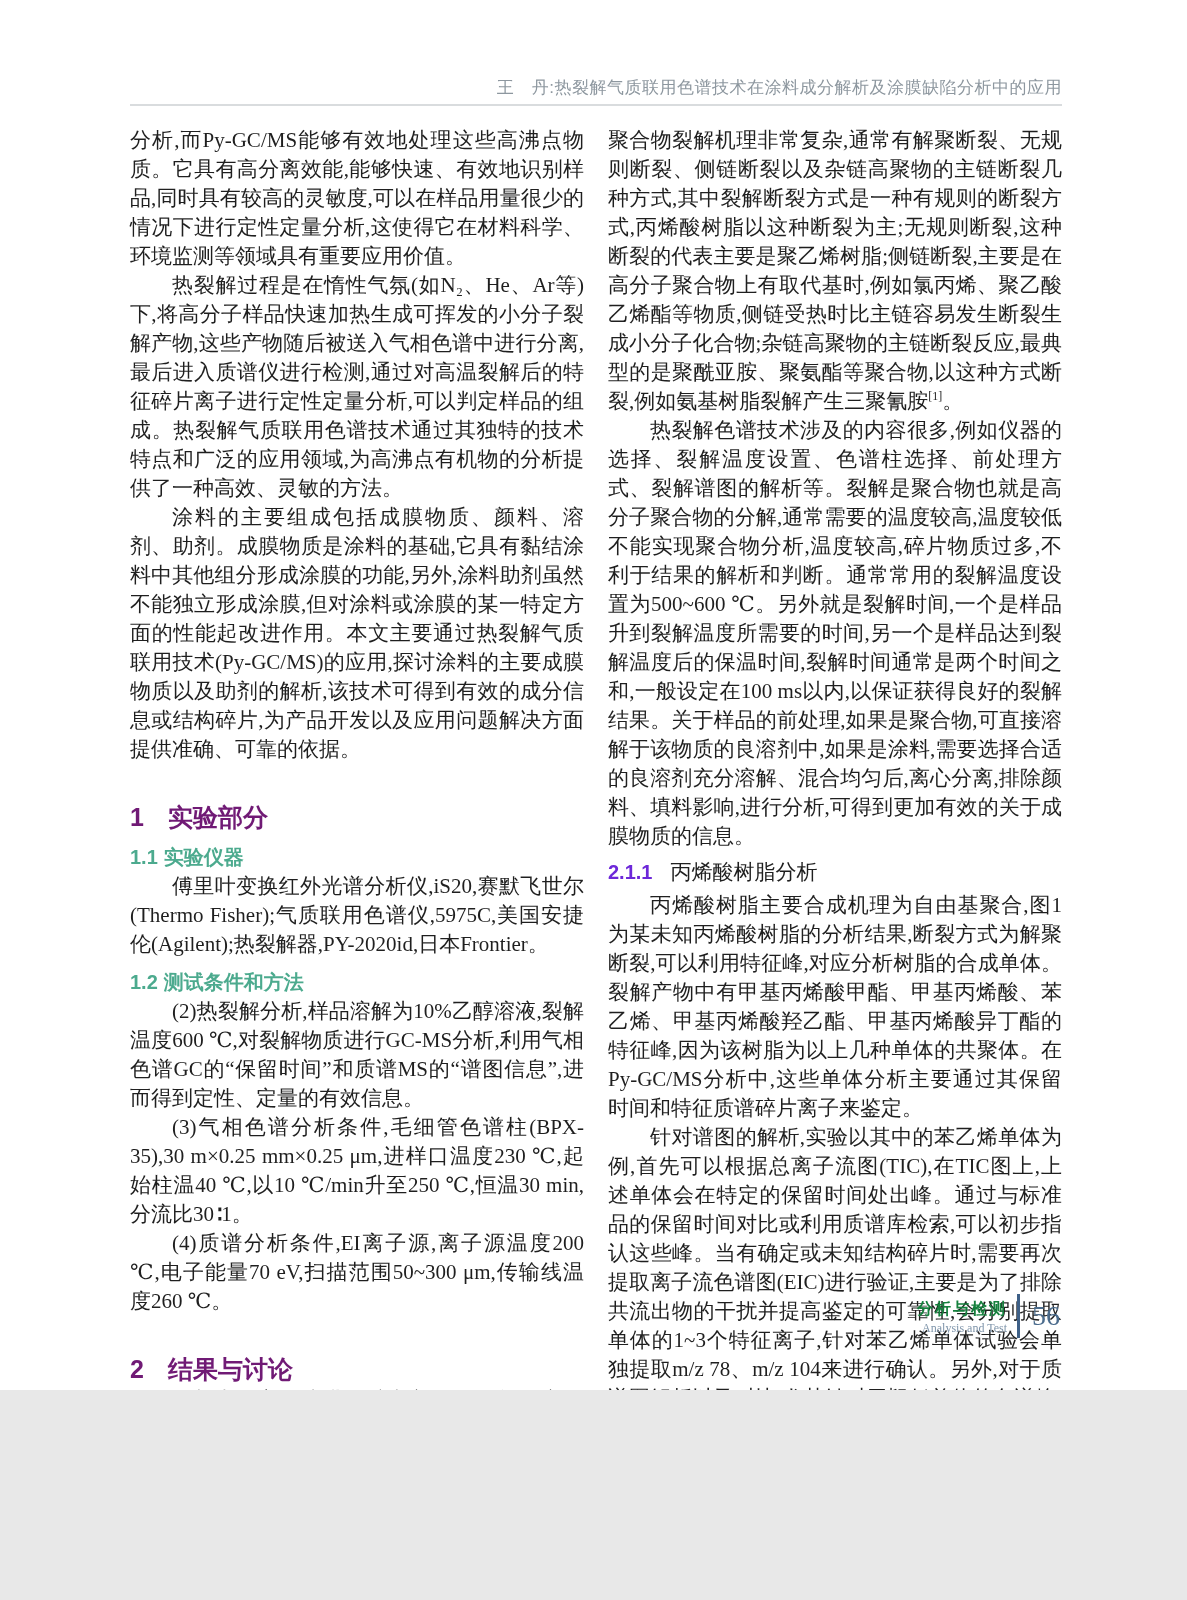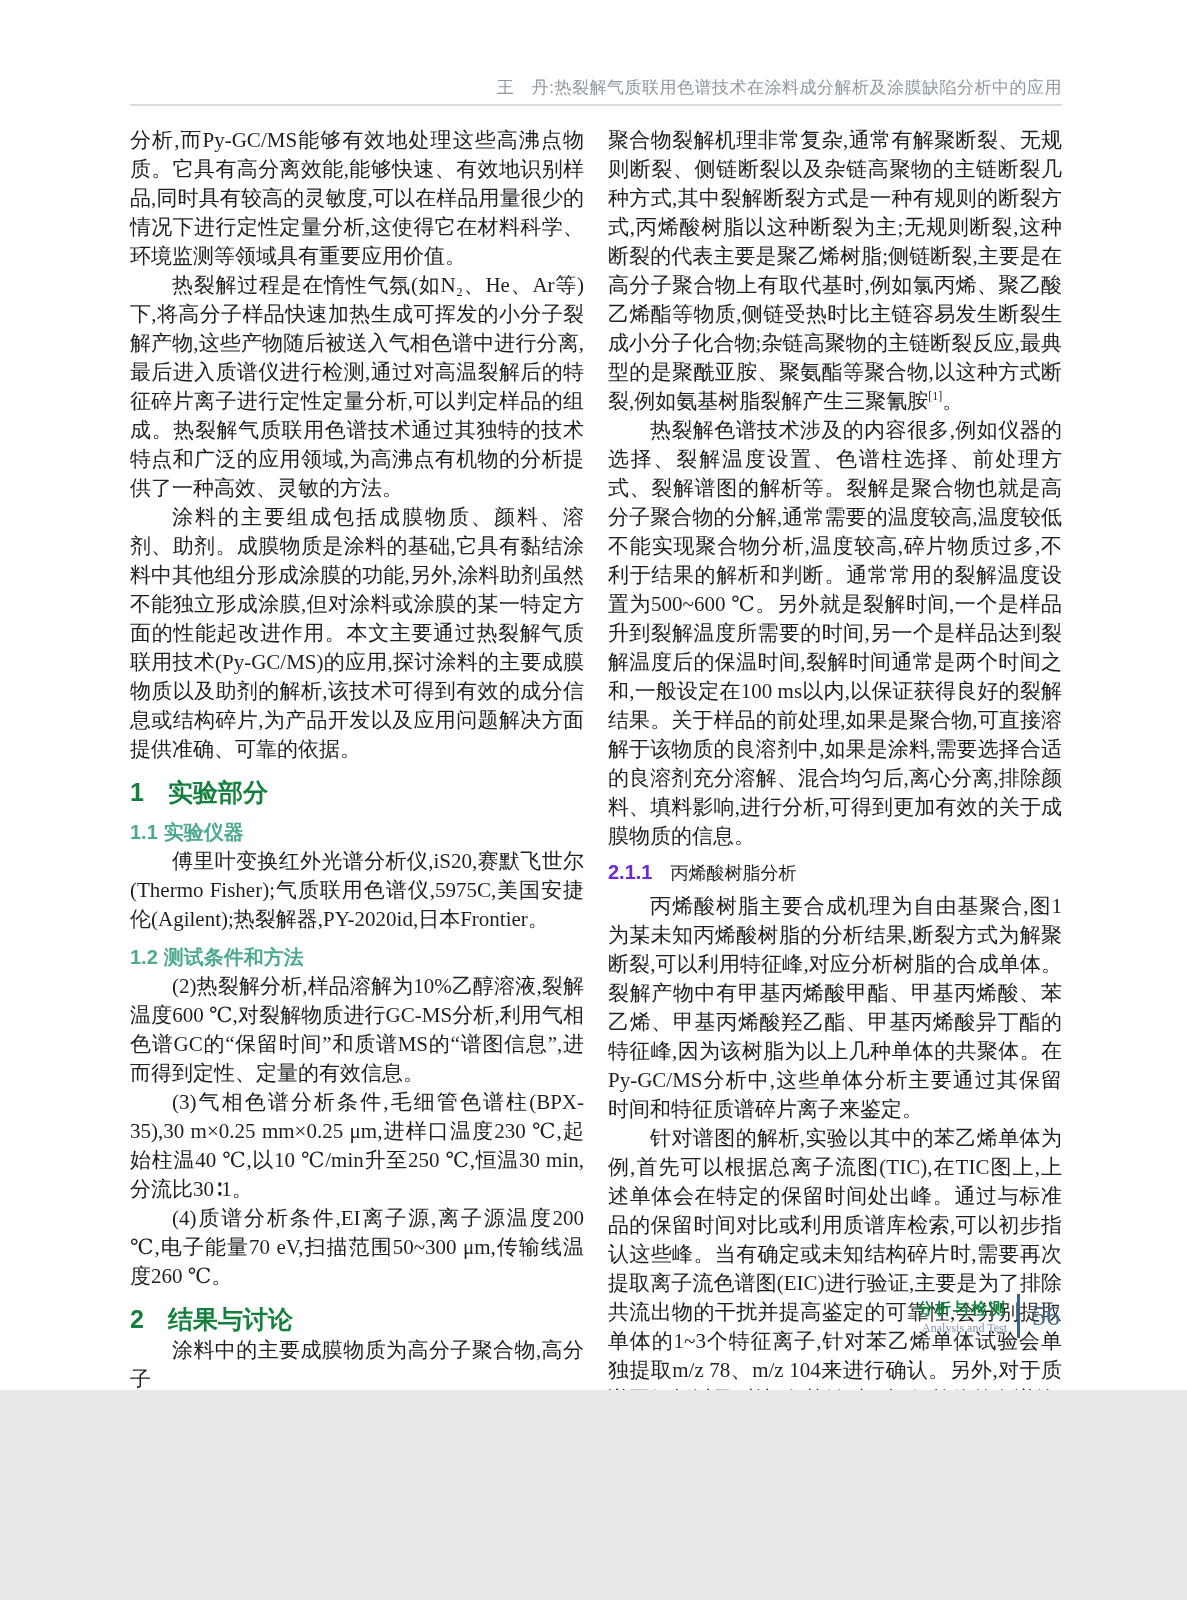--- a/index.html
+++ b/index.html
@@ -19,37 +19,37 @@
     background:#d9dcde;
   }
   
   .content { position:absolute; top:126px; left:130px; width:932px; display:flex; gap:24px; }
   .col { width:454px; font-size:21px; line-height:29px; text-align:justify; }
   .col p { margin:0; }
   .col p.indent { text-indent:2em; }
   sup { font-size:12px; line-height:0; }
   
   .h1 {
-    font-family:"Liberation Sans","DejaVu Sans",sans-serif; color:#15803d;
-    font-size:25px; font-weight:bold; line-height:34px; margin:11px 0 0 0;
+    font-family:"Liberation Sans","DejaVu Sans",sans-serif; color:#701a75;
+    font-size:25px; font-weight:bold; line-height:34px; margin:36px 0 0 0;
     text-align:left;
   }
   .h1 .num { margin-right:24px; }
   .h2 {
     font-family:"Liberation Sans","DejaVu Sans",sans-serif; color:#4caa8e;
     font-size:20px; font-weight:bold; line-height:30px; margin:8px 0 0 0;
     text-align:left;
   }
   .h2 .num { margin-right:6px; }
   .h3 { line-height:30px; margin:6px 0 4px 0; text-align:left; }
   .h3 .num {
     font-family:"Liberation Sans","DejaVu Sans",sans-serif; color:#6d28d9;
     font-size:20px; font-weight:bold; margin-right:18px;
   }
-  .h3 .ttl { color:#1f1f1f; font-size:18px; }
+  .h3 .ttl { color:#1f1f1f; font-size:21px; }
   
   .footer { position:absolute; right:127px; bottom:52px; display:flex; align-items:center; }
   .footer-text { text-align:right; margin-right:10px; }
   .footer-cn {
     font-family:"Liberation Sans","DejaVu Sans",sans-serif; font-weight:bold;
     font-size:16px; color:#15803d; letter-spacing:2px; line-height:24px;
   }
   .footer-en { font-size:12px; color:#7e94aa; line-height:14px; }
   .footer-divider { width:3px; height:44px; background:#3e6087; margin-right:12px; }
   .footer-page { font-size:28px; color:#4a6b8c; }

